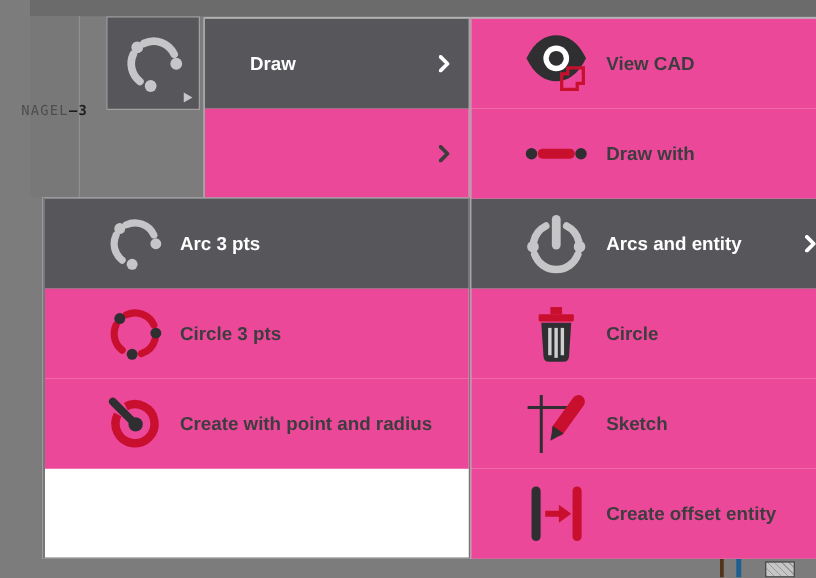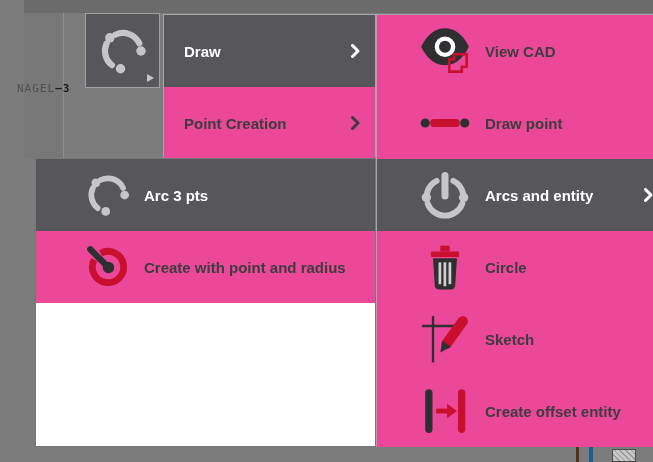--- a/index.html
+++ b/index.html
@@ -31,21 +31,21 @@
   
   .icon-btn{left:61px;top:13px;width:75px;height:75px;background:var(--highlight);border:1px solid #a0a0a0;display:flex;align-items:center;justify-content:center;}
   .btn-tri{position:absolute;right:5px;bottom:5px;width:0;height:0;border-left:7px solid var(--icon-light);border-top:4px solid transparent;border-bottom:4px solid transparent;}
   
   .panel{background:#fff;}
   .draw-menu{left:139px;top:14px;width:213px;height:144px;border:1px solid #a6a6a6;border-bottom-color:#7d7d7e;}
   .right-panel{left:352px;top:14px;width:293px;height:433px;border:1px solid #a6a6a6;}
   .left-submenu{left:10px;top:158px;width:342px;height:289px;border:1px solid #78787c;border-left-width:2px;}
   .row{height:72px;display:flex;align-items:center;background:#ec4899;color:var(--menu-text);cursor:default;}
   .row.hl{background:var(--highlight);color:#fff;}
-  .draw-menu .row{padding-left:20px;}
+  .draw-menu .row{padding-left:36px;}
   .right-panel .row{padding-left:42px;}
   .left-submenu .row{padding-left:46px;}
   .icon-box{width:52px;height:52px;flex:none;display:flex;align-items:center;justify-content:center;}
   .right-panel .label{margin-left:14px;}
   .left-submenu .label{margin-left:10px;}
   .chev{margin-left:auto;margin-right:15px;flex:none;display:flex;}
   .chev polyline{fill:none;stroke:currentColor;stroke-width:3;stroke-linecap:round;stroke-linejoin:round;}
   
   .sR{stroke:var(--accent-red);fill:none;} .sD{stroke:var(--icon-dark);fill:none;} .sL{stroke:var(--icon-light);fill:none;}
   .fR{fill:var(--accent-red);} .fD{fill:var(--icon-dark);} .fL{fill:var(--icon-light);} .fG{fill:#cfcfcf;} .fW{fill:#fff;}
@@ -95,21 +95,20 @@
 <div class="abs panel draw-menu">
   <div class="row hl">
     <span class="label">Draw</span>
     <span class="chev">
         <svg width="9" height="14" viewBox="0 0 9 14">
           <polyline points="1.5,1.5 7,7 1.5,12.5"></polyline>
         </svg>
       </span>
   </div>
   <div class="row">
-    <span class="label">Point Creation</span>
     <span class="chev">
         <svg width="9" height="14" viewBox="0 0 9 14">
           <polyline points="1.5,1.5 7,7 1.5,12.5"></polyline>
         </svg>
       </span>
   </div>
 </div>
 
 <div class="abs panel left-submenu">
   <div class="row hl">
@@ -120,20 +119,33 @@
         <circle class="fL" cx="12.3" cy="12.3" r="4.2"></circle>
           <circle class="fL" cx="40" cy="24" r="4.2"></circle>
           <circle class="fL" cx="21.8" cy="39.8" r="4.2"></circle>
       </svg>
     </span>
     <span class="label">Arc 3 pts</span>
   </div>
   <div class="row">
     <span class="icon-box">
       <svg width="50" height="50" viewBox="0 0 48 48">
+        <path class="sR" stroke-width="5.5" stroke-linecap="round" d="M17.2 9.5 A16 16 0 0 1 38.5 17.2"></path>
+        <path class="sR" stroke-width="5.5" stroke-linecap="round" d="M9.5 17.2 A16 16 0 0 0 14.15 36.6"></path>
+        <path class="sR" stroke-width="5.5" stroke-linecap="round" d="M28.9 39.2 A16 16 0 0 0 39.5 28.1"></path>
+        <circle class="fD" cx="12.3" cy="12.3" r="4.2"></circle>
+          <circle class="fD" cx="40" cy="23.5" r="4.2"></circle>
+          <circle class="fD" cx="21.8" cy="39.8" r="4.2"></circle>
+      </svg>
+    </span>
+    <span class="label">Circle 3 pts</span>
+  </div>
+  <div class="row">
+    <span class="icon-box">
+      <svg width="50" height="50" viewBox="0 0 48 48">
         <path class="sR" stroke-width="6.5" d="M16.96 10.76 A15 15 0 1 1 10.76 16.96"></path>
         <path class="sD" stroke-width="6" stroke-linecap="round" d="M7 7 L24 24"></path>
         <circle class="fD" cx="24.5" cy="24.5" r="5.5"></circle>
       </svg>
     </span>
     <span class="label">Create with point and radius</span>
   </div>
 </div>
 
 <div class="abs panel right-panel">
@@ -149,21 +161,21 @@
     <span class="label">View CAD</span>
   </div>
   <div class="row">
     <span class="icon-box">
       <svg width="50" height="50" viewBox="0 0 48 48">
         <circle class="fD" cx="5" cy="24" r="4.4"></circle>
           <circle class="fD" cx="43" cy="24" r="4.4"></circle>
         <path class="sR" stroke-width="7.5" stroke-linecap="round" d="M13.5 24 H34.5"></path>
       </svg>
     </span>
-    <span class="label">Draw point</span>
+    <span class="label">Draw with</span>
   </div>
   <div class="row hl">
     <span class="icon-box">
       <svg width="52" height="52" viewBox="0 0 48 48">
         <path class="sL" stroke-width="6.5" stroke-linecap="round" d="M24 6 V25"></path>
         <path class="sL" stroke-width="5.5" stroke-linecap="round" d="M7.4 22.2 A17 17 0 0 1 16.3 10.9"></path>
         <path class="sL" stroke-width="5.5" stroke-linecap="round" d="M31.7 10.9 A17 17 0 0 1 40.6 22.2"></path>
         <path class="sL" stroke-width="5.5" stroke-linecap="round" d="M8 31.8 A17 17 0 0 0 40 31.8"></path>
         <circle class="fL" cx="6.8" cy="26.2" r="4.3"></circle>
           <circle class="fL" cx="41.2" cy="26.2" r="4.3"></circle>

